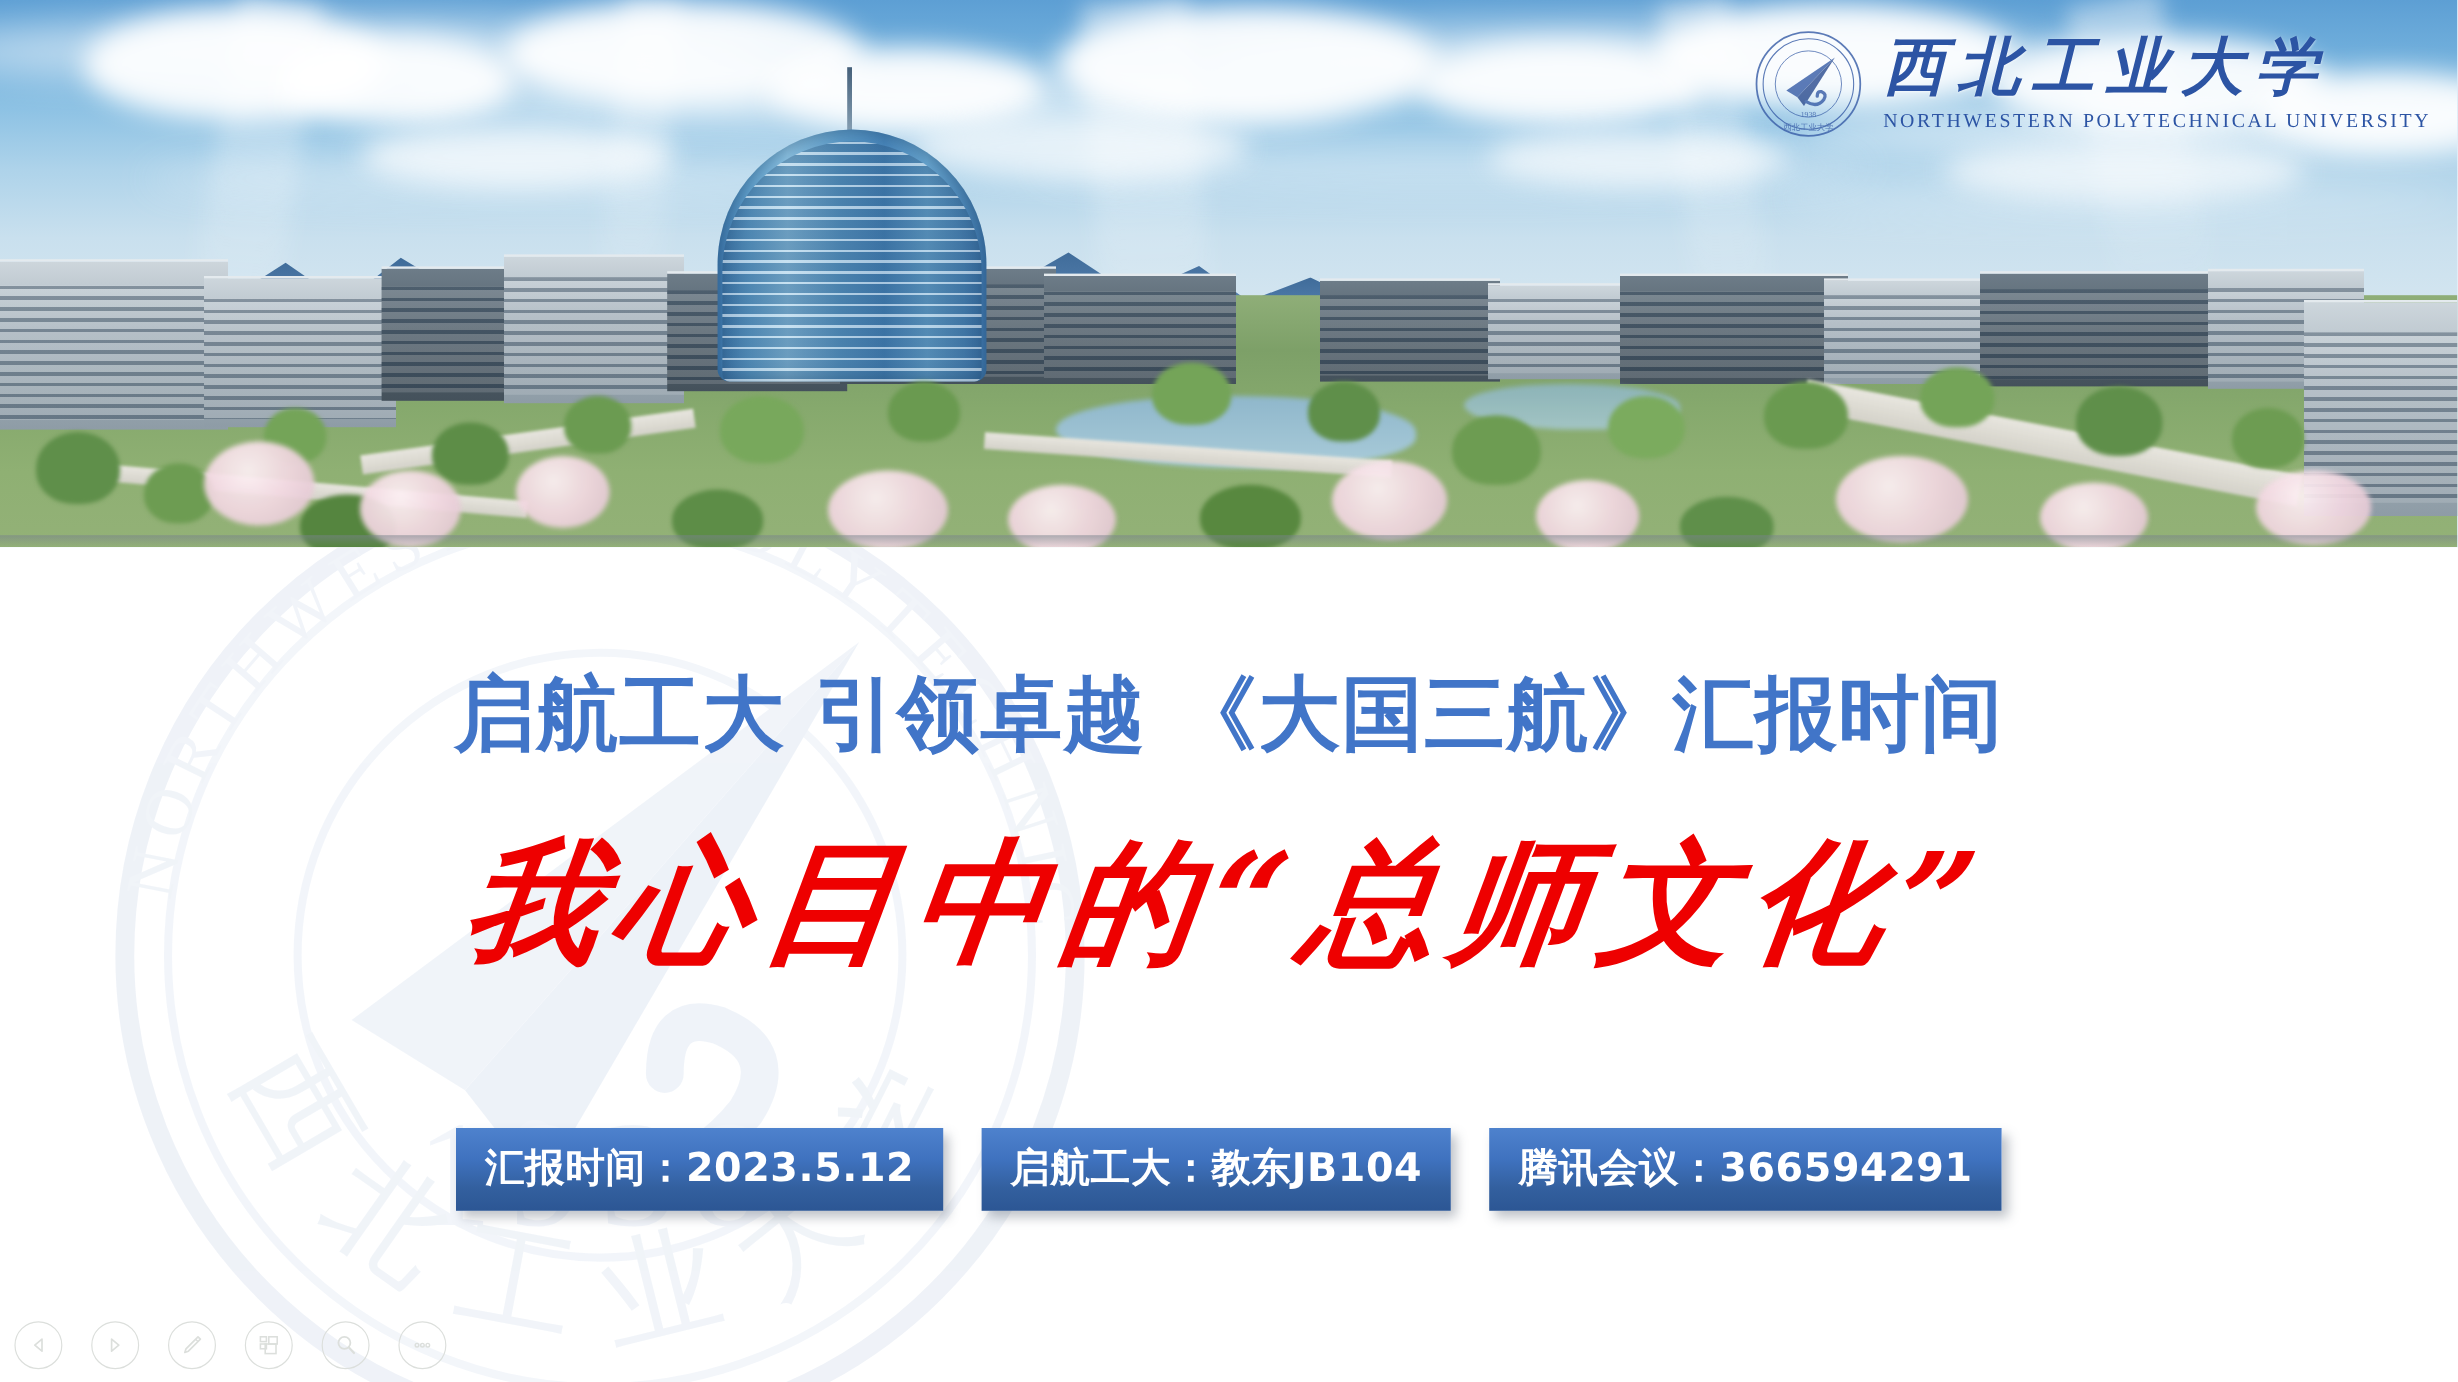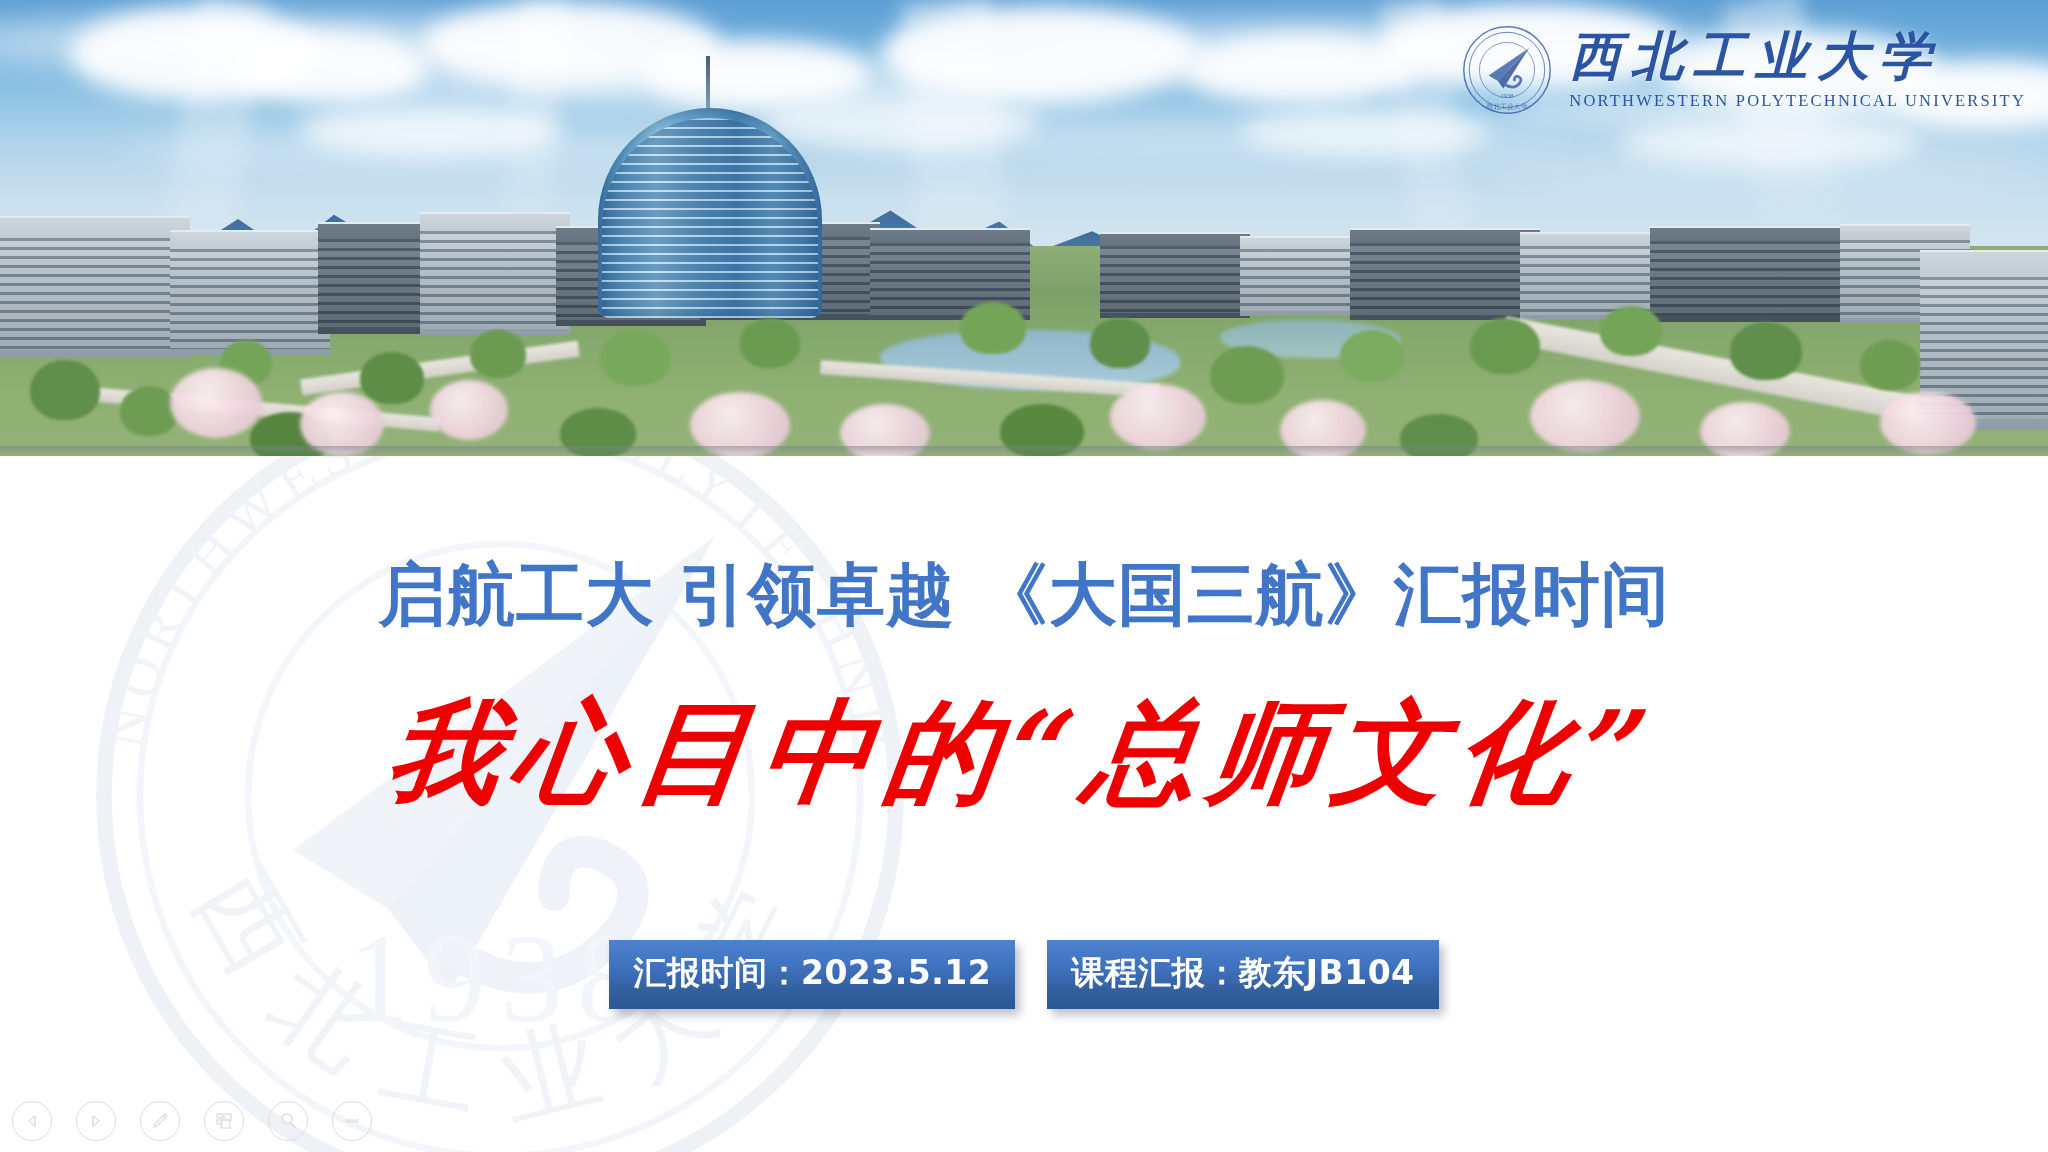--- a/index.html
+++ b/index.html
@@ -375,21 +375,22 @@
         </text>
       </svg>
     </div>
 
     <div id="title-line">启航工大 引领卓越  《大国三航》汇报时间</div>
 
     <div id="subtitle-line">我心目中的“总师文化”</div>
 
     <div id="info-row">
       <div class="info-box">汇报时间：2023.5.12</div>
-      <div class="info-box">课程汇报：教东JB104</div>
+      <div class="info-box">启航工大：教东JB104</div>
+      <div class="info-box">腾讯会议：366594291</div>
     </div>
   </div>
 
   <div id="toolbar">
 
     <div class="tb-btn">
       <span>
         <svg width="16" height="16" viewBox="0 0 16 16">
             <path d="M11 3 L5 8 L11 13 Z" fill="none" stroke="#dcdfdc" stroke-width="1.4" stroke-linejoin="round"></path>
           </svg>

